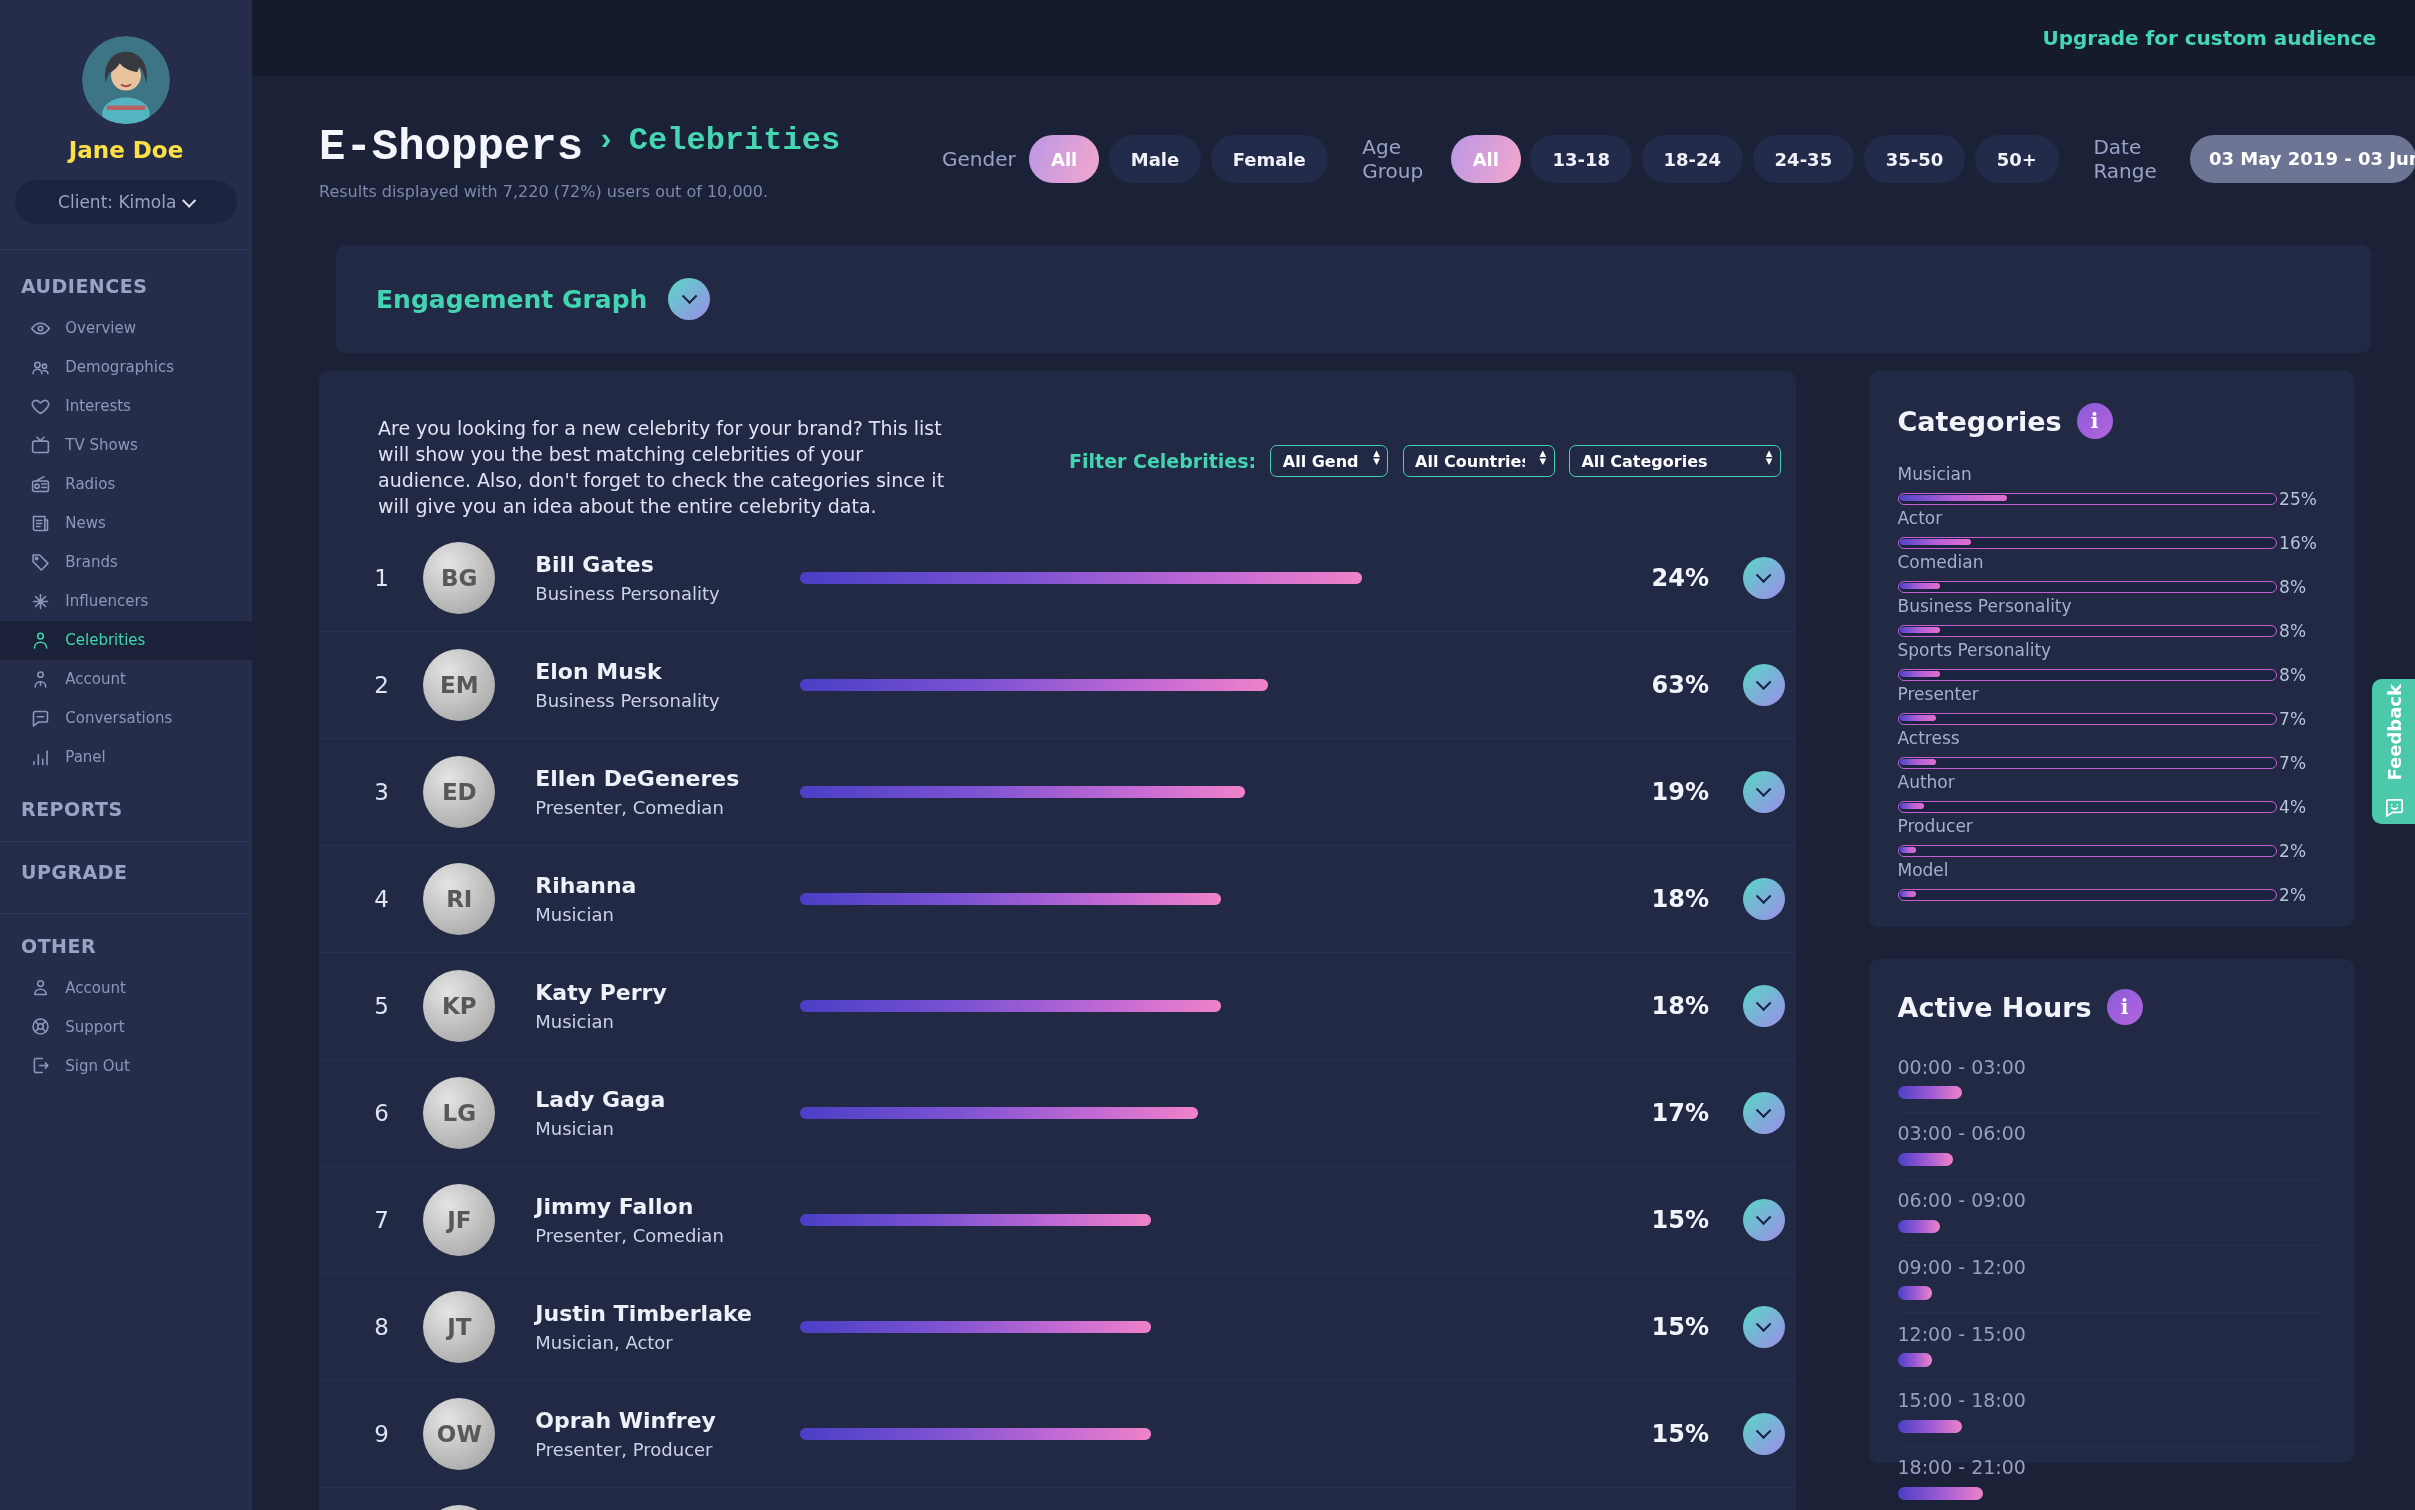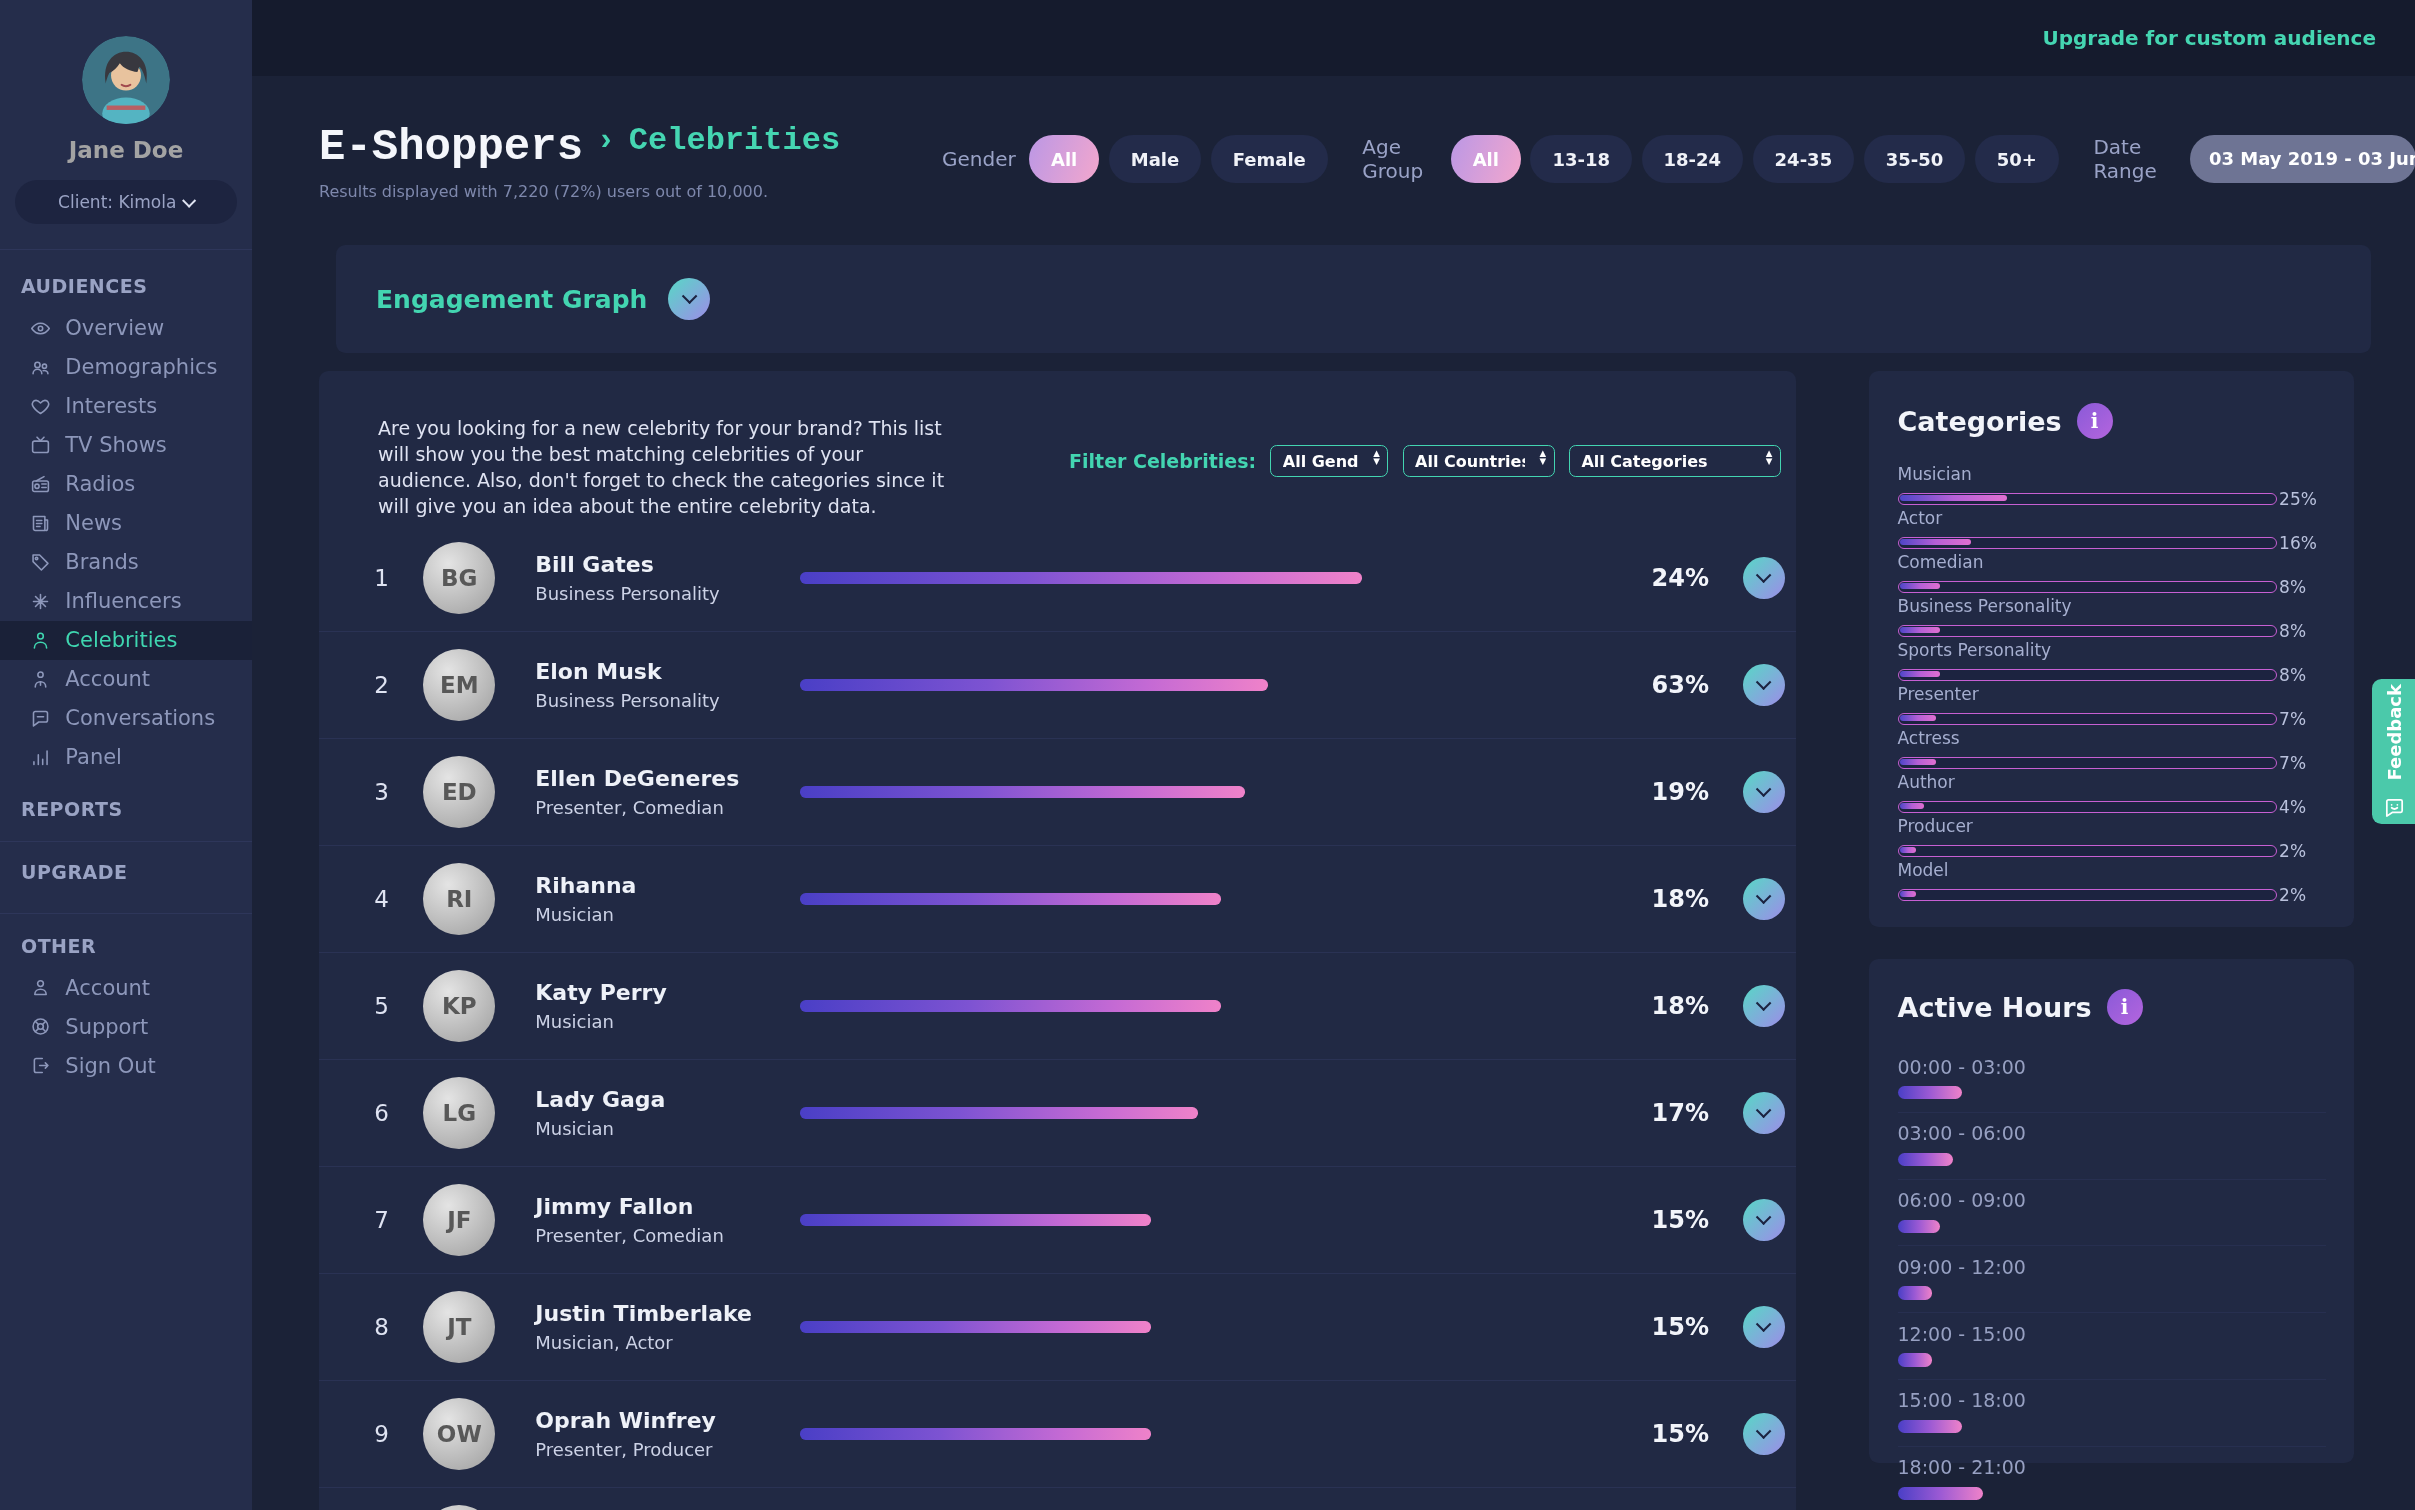--- a/index.html
+++ b/index.html
@@ -9,29 +9,29 @@
     background:#1b2237; color:#eef1f8;
     font-family:"DejaVu Sans","Liberation Sans",sans-serif;
   }
   
   .topbar { position:absolute; left:252px; top:0; right:0; height:76px;
     background:#151b2d; display:flex; align-items:center; justify-content:flex-end; padding-right:40px; }
   .upgrade-link { color:#45d6b2; font-size:20px; font-weight:bold; cursor:pointer; }
   
   .sidebar { position:absolute; left:0; top:0; width:252px; height:1510px; background:#252d4b; z-index:5; }
   .uavatar { width:88px; height:88px; border-radius:50%; margin:36px auto 0; overflow:hidden; }
-  .uname { text-align:center; font-size:23px; font-weight:bold; margin-top:13.3px; color:#a3a3a3; }
+  .uname { text-align:center; font-size:23px; font-weight:bold; margin-top:13.3px; color:#fde047; }
   .client-pill { margin:17px 15px 0; height:44px; border-radius:22px; background:#1d2440;
     display:flex; align-items:center; justify-content:center; gap:8px; color:#9aa3c4; font-size:17px; cursor:pointer; }
   .client-pill .chev { border-left:2.4px solid #dfe3f2; border-bottom:2.4px solid #dfe3f2; width:9.5px; height:9.5px;
     transform:rotate(-45deg); margin-top:-3.8px; }
   .side-div { border-top:1px solid #2e365a; margin-top:25px; }
   .sec-head { padding-left:21px; margin:25px 0 11.4px; font-size:19px; font-weight:bold; color:#9aa3c4; letter-spacing:0.5px; }
   .nitem { height:39px; display:flex; align-items:center; gap:14.3px; padding-left:30px;
-    color:#8d97ba; font-size:21px; cursor:pointer; }
+    color:#8d97ba; font-size:15px; cursor:pointer; }
   .nitem.active { background:#1a2138; color:#3fd6b0; }
   .nic { width:21px; height:21px; stroke:currentColor; fill:none; stroke-width:1.8; stroke-linecap:round; stroke-linejoin:round; flex:none; }
   .band { border-top:1px solid #2e365a; border-bottom:1px solid #2e365a; margin-top:21px; padding-bottom:19px; }
   .sec-head.lone { margin-top:23px; }
   
   .phead { position:absolute; left:319px; top:122px; }
   .ptitle-row { display:flex; align-items:flex-start; gap:13.3px;font-family:Liberation Mono, monospace; }
   .ptitle { font-size:44px; font-weight:bold; color:#f4f6fb; }
   .psep { font-size:32px; font-weight:bold; color:#45d6b2; }
   .psection { font-size:32px; font-weight:bold; color:#45d6b2; }

